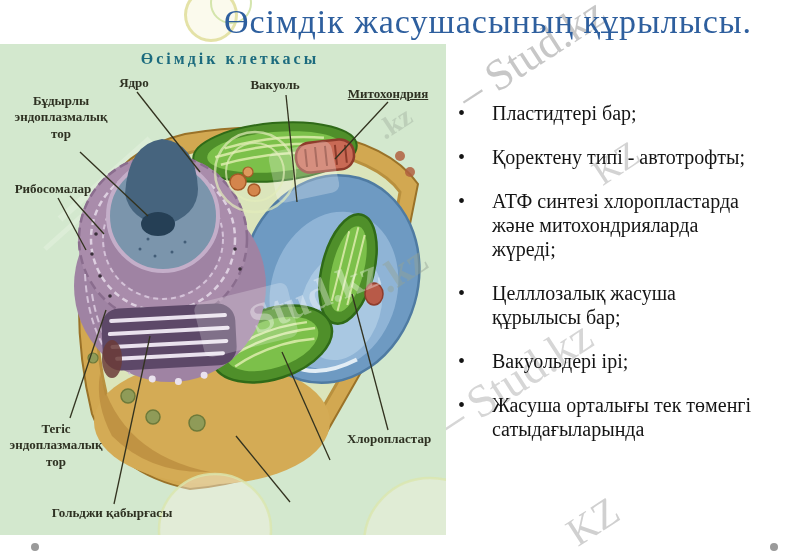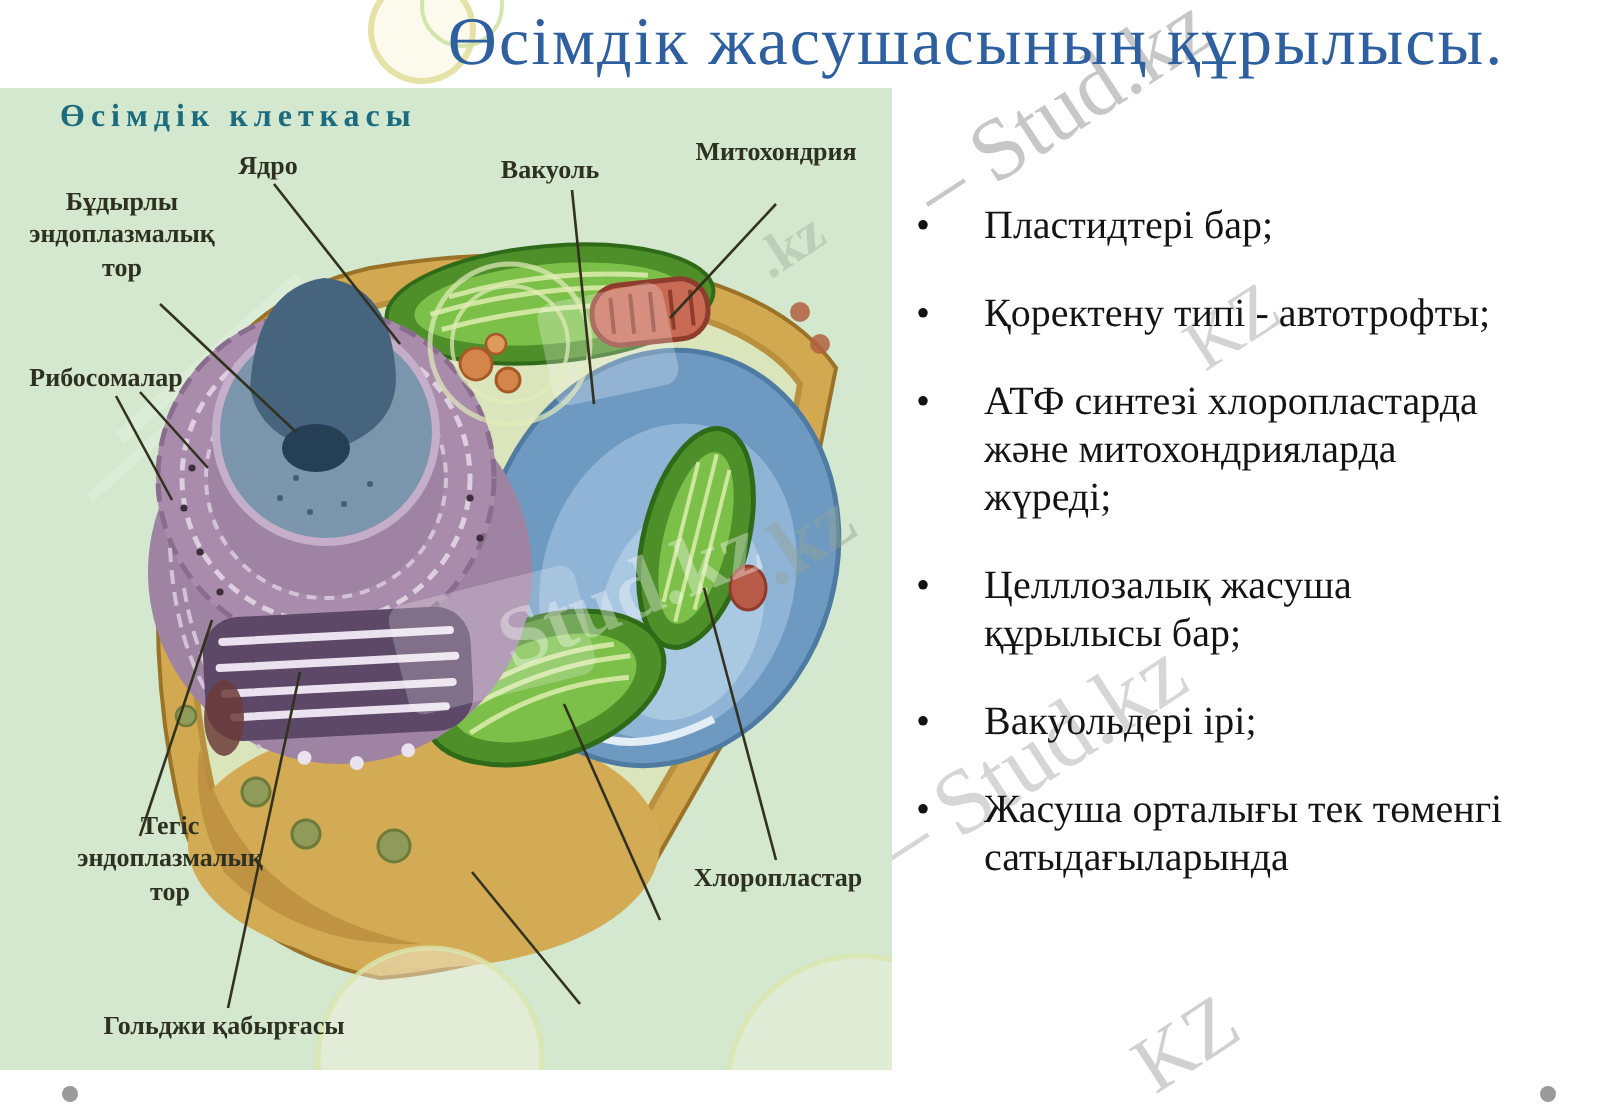--- a/index.html
+++ b/index.html
@@ -20,30 +20,30 @@
   .wm-d{left:566px;top:498px;font-size:40px;color:#d0d0d0;}
   .title-orb{position:absolute;border-radius:50%;z-index:1;}
   .orb1{left:184px;top:-12px;width:48px;height:48px;border:3px solid rgba(226,224,160,.9);
         background:rgba(248,246,222,.55);}
   .orb2{left:210px;top:-18px;width:38px;height:38px;border:2px solid rgba(205,225,160,.85);}
 
   
   .figure{position:absolute;left:0;top:44px;width:446px;height:491px;background:#d3e8ce;
           z-index:2;overflow:hidden;}
   .figure svg{position:absolute;left:0;top:0;}
-  .fig-title{position:absolute;left:30px;top:6px;width:400px;
+  .fig-title{position:absolute;left:30px;top:6px;width:400px;text-align:center;
     font-size:16px;font-weight:bold;letter-spacing:3px;color:#1c6b7e;z-index:4;}
   .lbl{position:absolute;z-index:4;font-size:13px;font-weight:bold;color:#2e3122;
        text-align:center;white-space:pre-line;line-height:1.25;}
   .lbl-nucleus{left:104px;top:31px;width:60px;}
   .lbl-vacuole{left:242px;top:33px;width:66px;}
-  .lbl-mito{left:338px;top:24px;width:100px;}
+  .lbl-mito{left:338px;top:42px;width:100px;text-decoration:underline;}
   .lbl-rough-er{left:0px;top:49px;width:122px;}
   .lbl-ribosomes{left:0px;top:137px;width:106px;}
-  .lbl-smooth-er{left:0px;top:361px;width:112px;padding-left:29px;}
+  .lbl-smooth-er{left:0px;top:377px;width:112px;}
   .lbl-golgi{left:48px;top:461px;width:128px;}
   .lbl-chloro{left:342px;top:387px;width:94px;}
   .lbl-plasma{left:288px;top:417px;width:88px;}
   .lbl-cellwall{left:246px;top:461px;width:168px;}
 
   
   .bullets{position:absolute;left:456px;top:101px;width:344px;z-index:3;
     list-style:none;margin:0;padding:0;}
   .bullets li{position:relative;padding-left:36px;margin-bottom:20px;
     font-size:20px;line-height:24px;color:#141414;}

